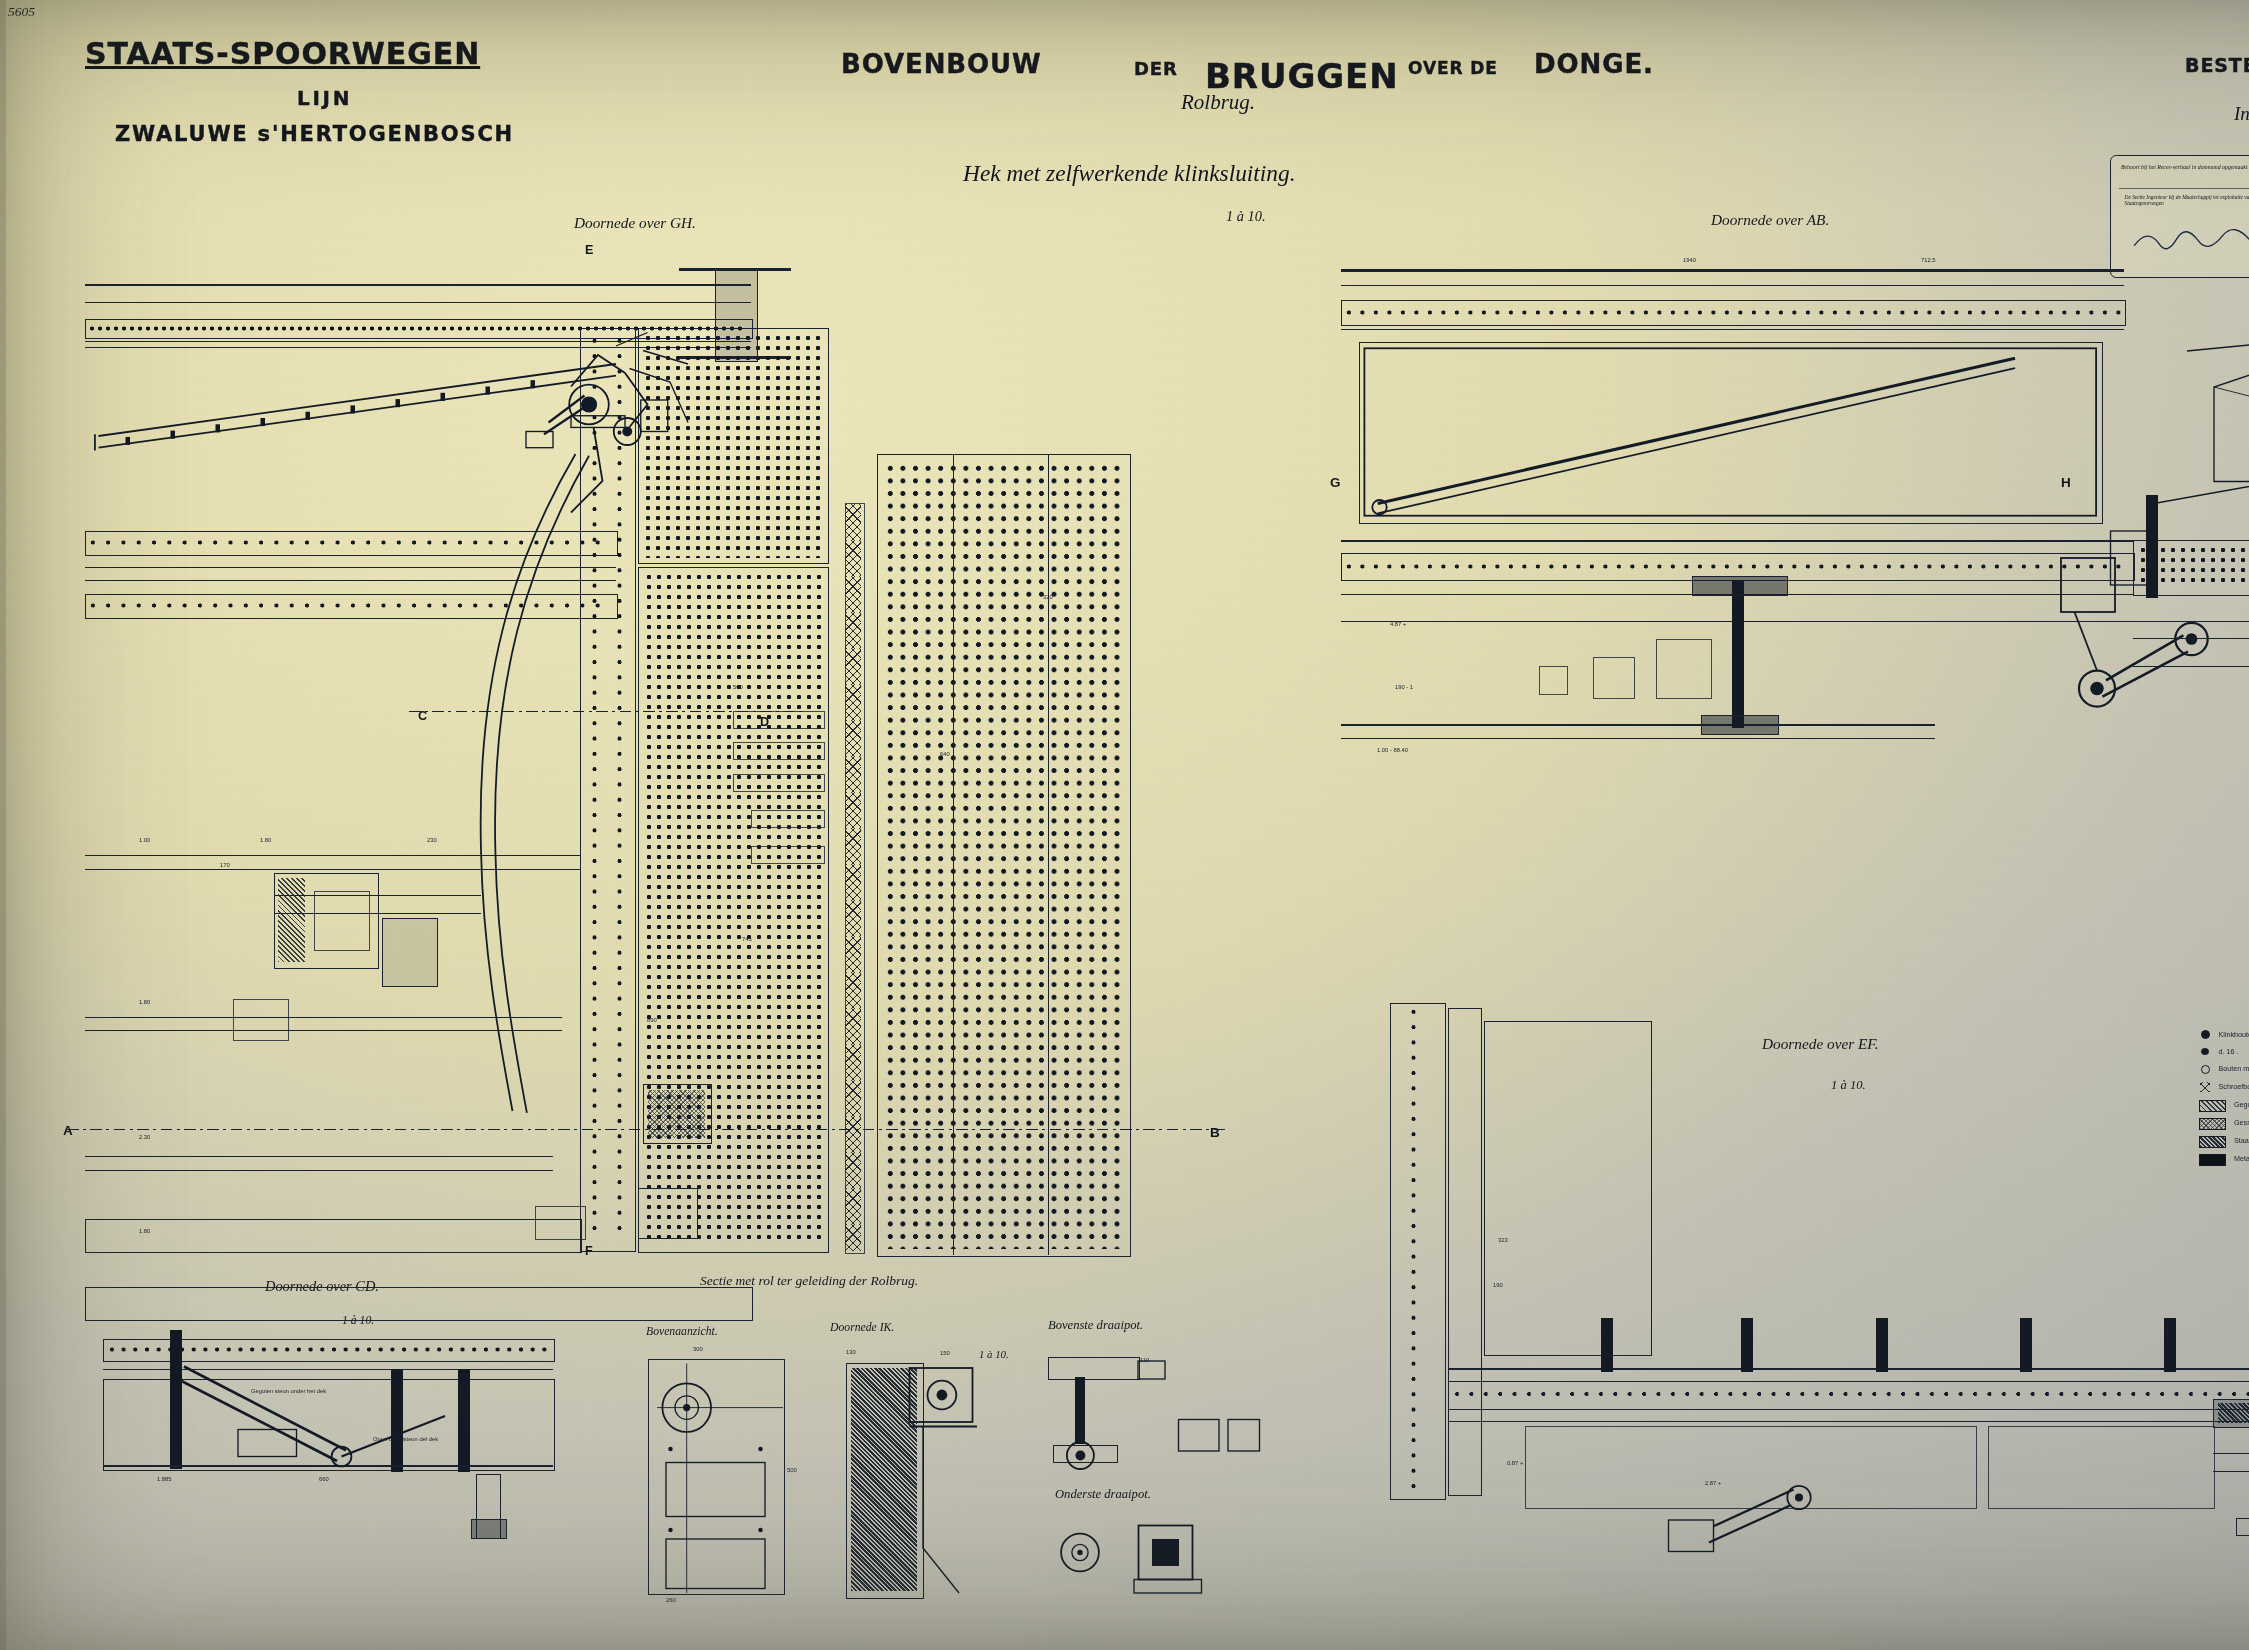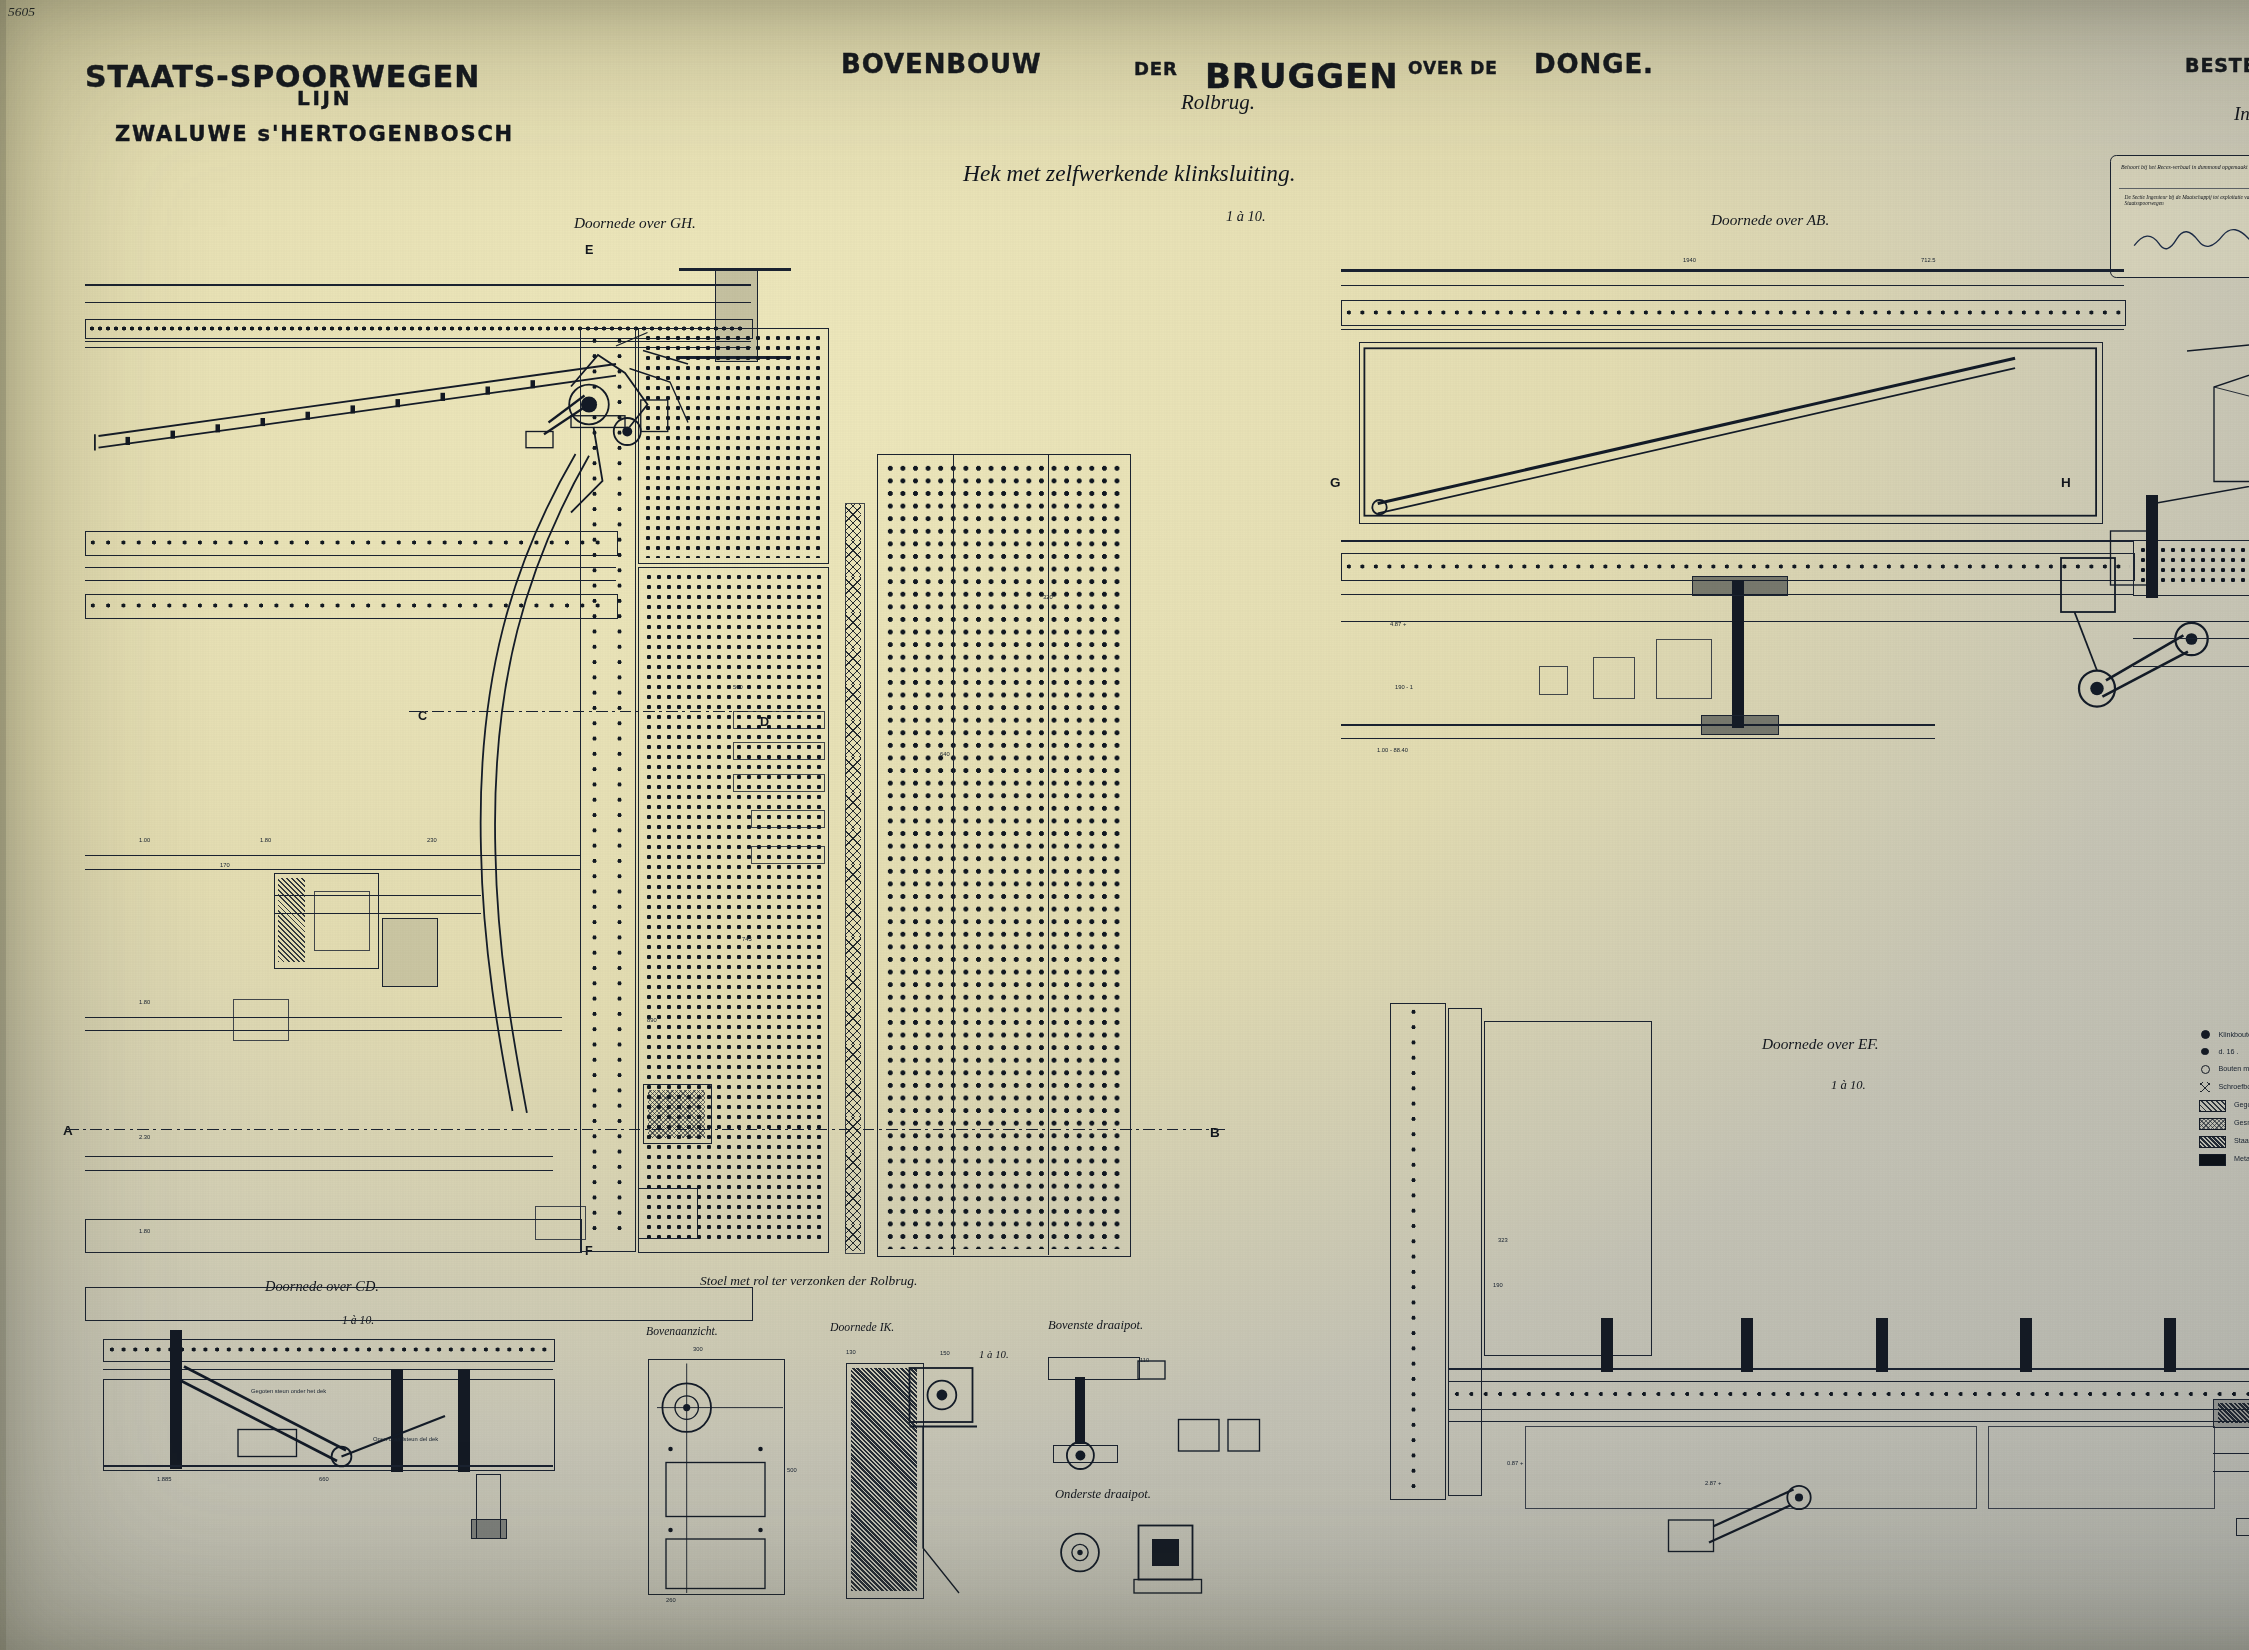--- a/index.html
+++ b/index.html
@@ -90,21 +90,21 @@
   .legend-sw{position:absolute;border:0.4px solid #141b26;}
 </style>
 </head>
 <body>
 
 <div id="sheet">
 
   <div class="t ink" style="left:8px;top:3.6px;font-size:13.5px;font-family:'Liberation Serif',serif;font-style:italic;">5605</div>
   <div class="edge" style="left:0;top:0;width:6.3px;height:1651px;"></div>
 
-  <div class="t bold-title" style="left:85px;top:59px;font-size:30px;">STAATS-SPOORWEGEN</div>
+  <div class="t bold-title" style="left:85px;top:36px;font-size:30px;text-decoration:underline;">STAATS-SPOORWEGEN</div>
   <div class="t bold-title" style="left:297px;top:86px;font-size:20px;letter-spacing:2.7px;">LIJN</div>
   <div class="t bold-title" style="left:115px;top:122px;font-size:21px;letter-spacing:1.8px;">ZWALUWE  s'HERTOGENBOSCH</div>
 
   <div class="t bold-title" style="left:841px;top:49px;font-size:26px;">BOVENBOUW</div>
   <div class="t bold-title" style="left:1134px;top:58px;font-size:18px;">DER</div>
   <div class="t bold-title" style="left:1205px;top:56px;font-size:34px;">BRUGGEN</div>
   <div class="t bold-title" style="left:1408px;top:58px;font-size:17px;">OVER DE</div>
   <div class="t bold-title" style="left:1534px;top:49px;font-size:26px;">DONGE.</div>
 
   <div class="t hdr-script" style="left:1181px;top:90px;font-size:21px;">Rolbrug.</div>
@@ -124,21 +124,21 @@
       <path d="M 455 205 q 22 -52 50 -12 q 20 30 42 -16 q 20 -40 50 6 q 26 40 60 -14 q 20 -30 62 12" fill="none" stroke="#1b2a45" stroke-width="3"></path>
     </svg>
   </div>
 
   <div class="t cap" style="left:574px;top:214px;font-size:15.3px;">Doornede over GH.</div>
   <div class="t cap" style="left:1663px;top:211px;font-size:15.3px;margin-left:48px;">Doornede over AB.</div>
   <div class="t cap" style="left:1762px;top:1035px;font-size:15.3px;">Doornede over EF.</div>
   <div class="t cap" style="left:1831px;top:1078px;font-size:12.6px;">1 à 10.</div>
   <div class="t cap" style="left:265px;top:1278px;font-size:14.4px;">Doornede over CD.</div>
   <div class="t cap" style="left:342px;top:1314px;font-size:11.7px;">1 à 10.</div>
-  <div class="t cap" style="left:700px;top:1273px;font-size:13.5px;">Stoel met rol ter verzonken der Rolbrug.</div>
+  <div class="t cap" style="left:700px;top:1273px;font-size:13.5px;">Sectie met rol ter geleiding der Rolbrug.</div>
   <div class="t cap" style="left:643px;top:1296px;font-size:11.7px;"></div>
   <div class="t cap" style="left:646px;top:1325px;font-size:11.7px;"></div>
   <div class="t cap" style="left:646px;top:1325px;font-size:11.7px;">Bovenaanzicht.</div>
   <div class="t cap" style="left:830px;top:1321px;font-size:11.7px;">Doornede IK.</div>
   <div class="t cap" style="left:979px;top:1348px;font-size:10.8px;">1 à 10.</div>
   <div class="t cap" style="left:1048px;top:1318px;font-size:12.6px;">Bovenste draaipot.</div>
   <div class="t cap" style="left:1055px;top:1487px;font-size:12.6px;">Onderste draaipot.</div>
 
   <div class="t" style="left:585px;top:243px;font-size:12.6px;font-weight:700;">E</div>
   <div class="t" style="left:585px;top:1244px;font-size:12.6px;font-weight:700;">F</div>

